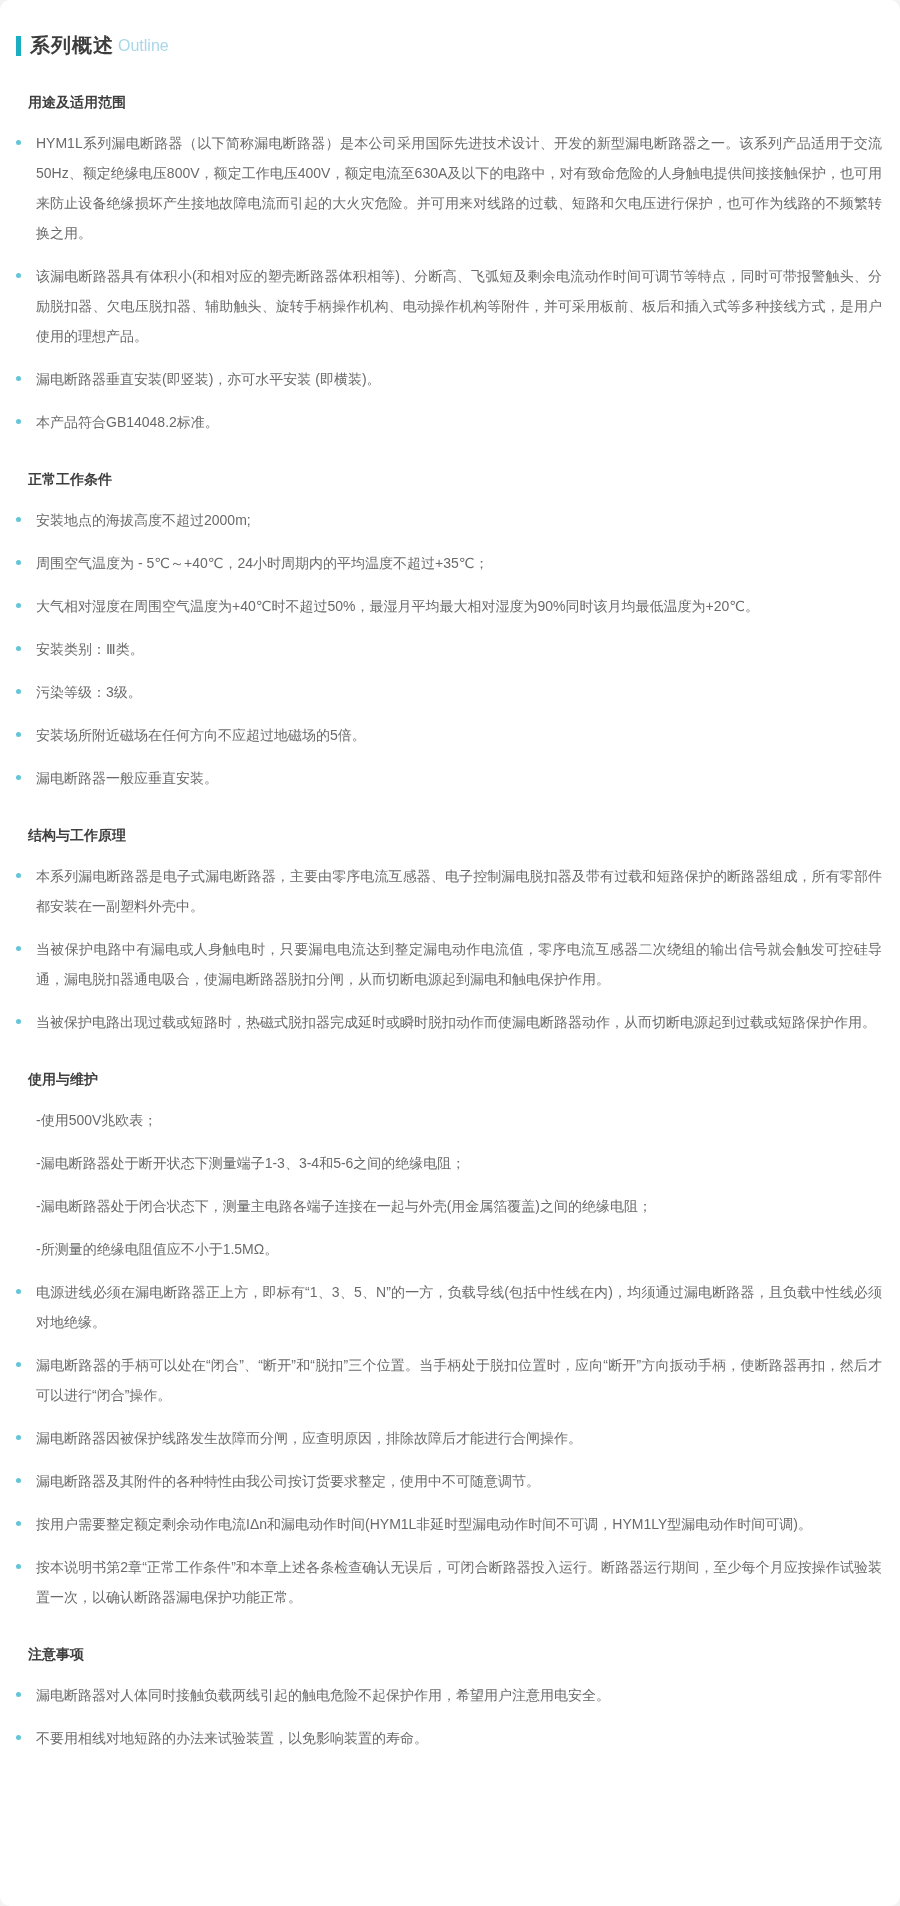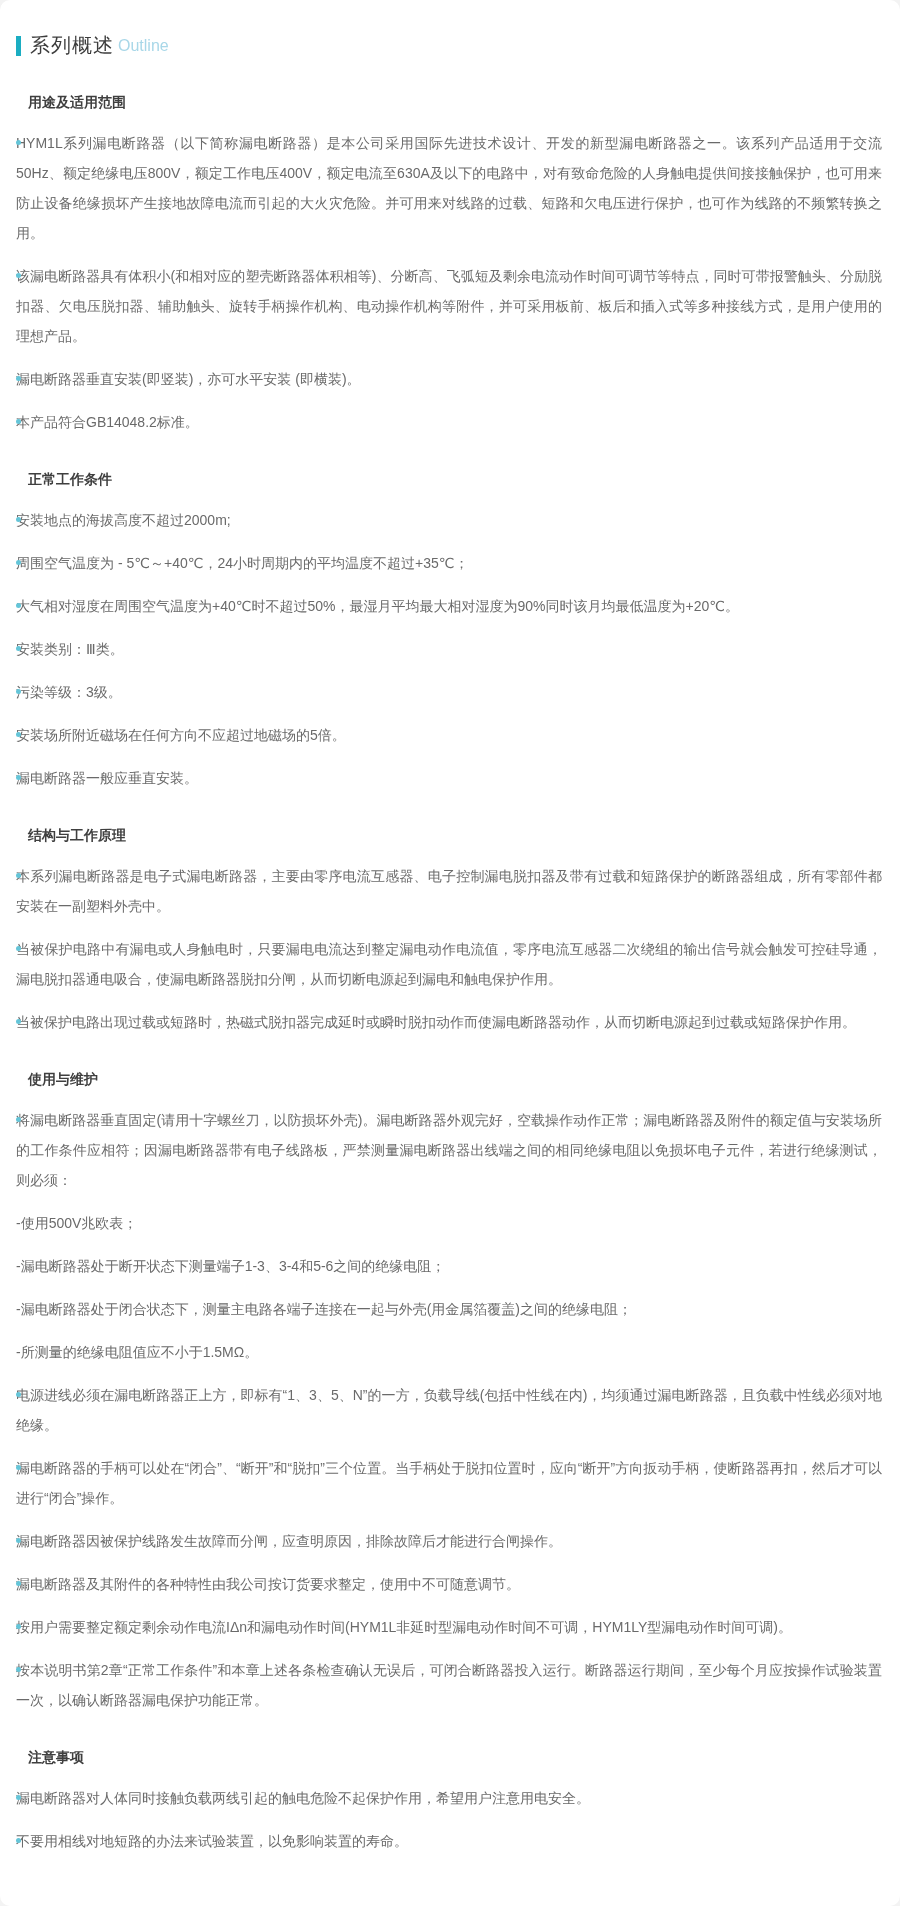--- a/index.html
+++ b/index.html
@@ -27,40 +27,41 @@
   .title-accent {
     width: 5px;
     height: 20px;
     background: #1badc2;
     margin-right: 9px;
   }
   .title-zh {
     font-size: 20px;
     color: #3d3d3d;
     letter-spacing: 1px;
+    font-weight: bold;
   }
   .title-en {
     font-size: 16px;
     color: #a8d7e8;
     margin-left: 4px;
   }
   .section-heading {
     font-size: 14px;
     font-weight: bold;
     color: #3f3f3f;
     margin: 32px 18px 16px 28px;
     line-height: 20px;
   }
   .section:first-child .section-heading {
     margin-top: 33px;
   }
   .list-item {
     position: relative;
     margin: 0 18px 13px 0;
-    padding-left: 16px;
+    padding-left: 36px;
     font-size: 14px;
     color: #6a6a6a;
     line-height: 30px;
     text-align: justify;
   }
   .list-item .dot {
     position: absolute;
     left: 16px;
     top: 12px;
     width: 5px;
@@ -165,24 +166,20 @@
   <div class="list-item">
     <span class="dot"></span>
     <span>当被保护电路出现过载或短路时，热磁式脱扣器完成延时或瞬时脱扣动作而使漏电断路器动作，从而切断电源起到过载或短路保护作用。</span>
   </div>
 </div>
   </div>
 
   <div class="section">
     <div class="section-heading">使用与维护</div>
     <div class="section-items">
-  <div class="list-item">
-    <span class="dot"></span>
-    <span>将漏电断路器垂直固定(请用十字螺丝刀，以防损坏外壳)。漏电断路器外观完好，空载操作动作正常；漏电断路器及附件的额定值与安装场所的工作条件应相符；因漏电断路器带有电子线路板，严禁测量漏电断路器出线端之间的相同绝缘电阻以免损坏电子元件，若进行绝缘测试，则必须：</span>
-  </div>
 
   <div class="list-item sub">
     
     <span>-使用500V兆欧表；</span>
   </div>
 
   <div class="list-item sub">
     
     <span>-漏电断路器处于断开状态下测量端子1-3、3-4和5-6之间的绝缘电阻；</span>
   </div>

